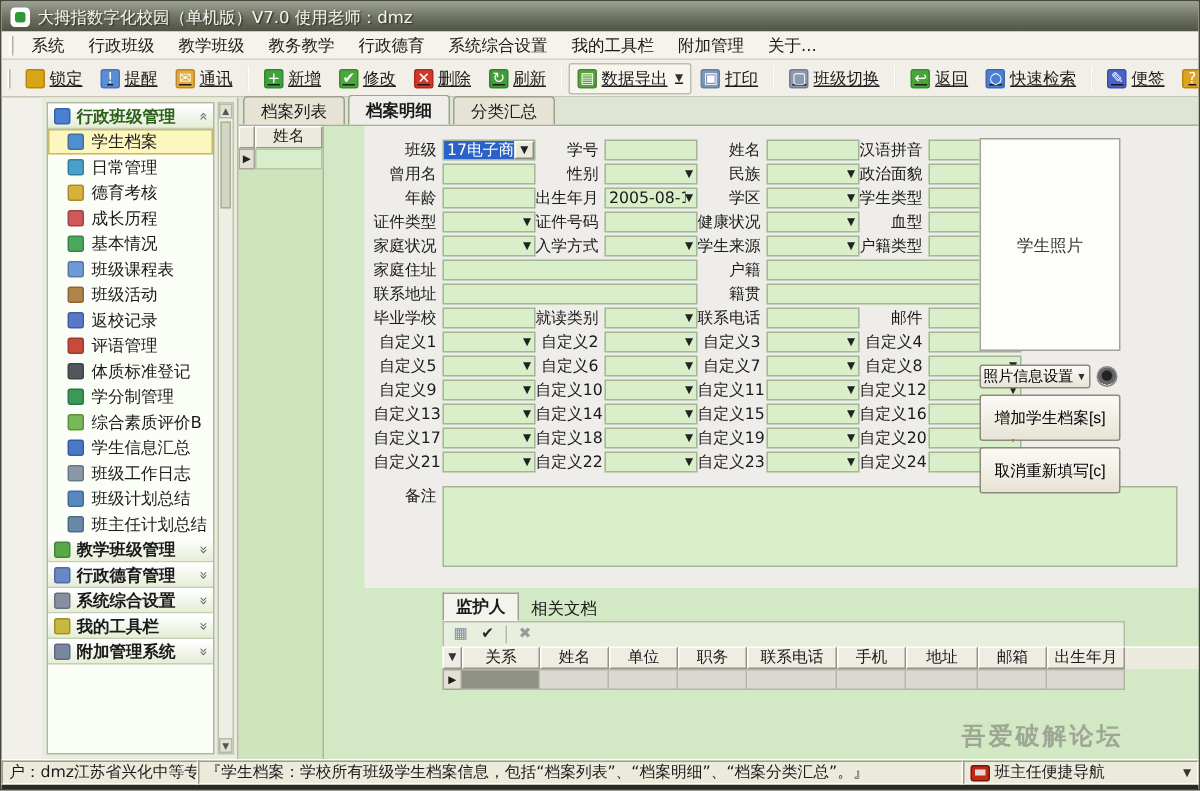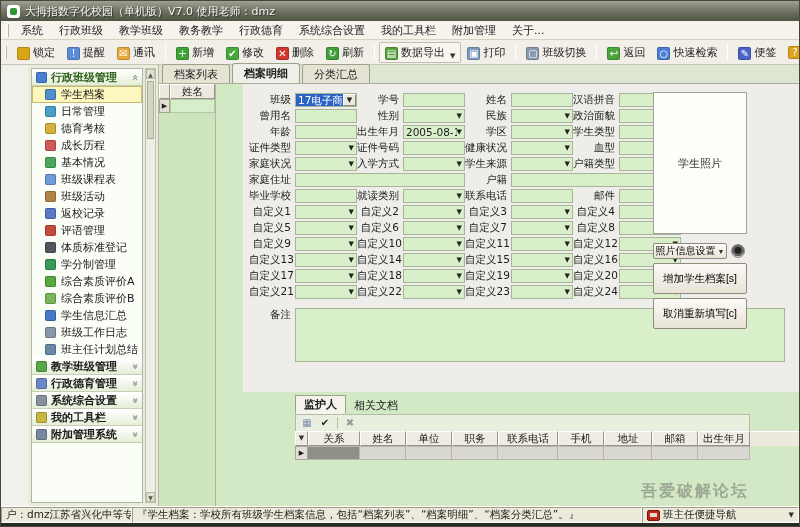--- a/index.html
+++ b/index.html
@@ -16,21 +16,21 @@
 
   
   .menubar { height:19px; display:flex; align-items:center; background:#f5f3ec; border-bottom:1px solid #d6d2c2; padding-left:3px; }
   .grip { width:3px; height:13px; border-left:1px solid #fff; border-right:1px solid #b8b4a4; margin:0 4px 0 2px; }
   .menuitems { display:flex; }
   .mi { padding:2px 8px; cursor:default; }
 
   
   .toolbarrow { height:25px; display:flex; align-items:center; background:#f1efe7; border-bottom:1px solid #c9c5b4; padding:0 2px; }
   .toolbar { display:flex; align-items:center; }
-  .tbtn { display:flex; align-items:flex-end; gap:3px; padding:2px 5px; white-space:nowrap; border:1px solid transparent; border-radius:2px; }
+  .tbtn { display:flex; align-items:center; gap:3px; padding:2px 5px; white-space:nowrap; border:1px solid transparent; border-radius:2px;text-decoration:underline; }
   .tbtn.boxed { border-color:#c2beae; background:#f7f5ee; }
   .ticon { width:13px; height:13px; border-radius:2px; color:#fff; font-style:normal; font-size:10px; line-height:13px; text-align:center; box-shadow:inset 0 0 0 1px rgba(0,0,0,.18); flex:0 0 auto; }
   .sep { width:1px; height:16px; background:#c4c0ae; border-right:1px solid #fff; margin:0 4px; }
   .ddv { font-size:7px; color:#333; font-weight:normal; margin-left:2px; }
 
   
   .main { height:441px; display:flex; }
 
   
   .sidebar { width:131px; background:#e7ecdc; border-right:1px solid #b2bca4; position:relative; flex:0 0 auto;margin-left:27px; }
@@ -258,34 +258,34 @@
             </div>
             <div class="sitem">
               <i class="sico" style="background:#50585e"></i>
               <span>体质标准登记</span>
             </div>
             <div class="sitem">
               <i class="sico" style="background:#3a9858"></i>
               <span>学分制管理</span>
             </div>
             <div class="sitem">
-              <i class="sico" style="background:#58a840"></i>
-              <span>综合素质评价A</span>
-            </div>
-            <div class="sitem">
               <i class="sico" style="background:#78b858"></i>
               <span>综合素质评价B</span>
             </div>
             <div class="sitem">
               <i class="sico" style="background:#4878c8"></i>
               <span>学生信息汇总</span>
             </div>
             <div class="sitem">
               <i class="sico" style="background:#8898a8"></i>
               <span>班级工作日志</span>
+            </div>
+            <div class="sitem">
+              <i class="sico" style="background:#5888c0"></i>
+              <span>班级计划总结</span>
             </div>
             <div class="sitem">
               <i class="sico" style="background:#6888a8"></i>
               <span>班主任计划总结</span>
             </div>
           </div>
         <div>
             <div class="sgroup">
               <i class="sico" style="background:#58a848"></i>
               <span class="lbl">教学班级管理</span>
@@ -445,20 +445,30 @@
                     <i class="fval"></i>
                     <u class="far">▼</u>
                   </span>
                 </div>
                 <div class="frow">
                   <label class="flab">家庭住址</label>
                   <span class="ffield wide">
                     <i class="fval"></i>
                   </span>
                   <label class="flab">户籍</label>
+                  <span class="ffield wide">
+                    <i class="fval"></i>
+                  </span>
+                </div>
+                <div class="frow">
+                  <label class="flab">联系地址</label>
+                  <span class="ffield wide">
+                    <i class="fval"></i>
+                  </span>
+                  <label class="flab">籍贯</label>
                   <span class="ffield wide">
                     <i class="fval"></i>
                   </span>
                 </div>
                 <div class="frow">
                   <label class="flab">毕业学校</label>
                   <span class="ffield">
                     <i class="fval"></i>
                   </span>
                   <label class="flab">就读类别</label>

